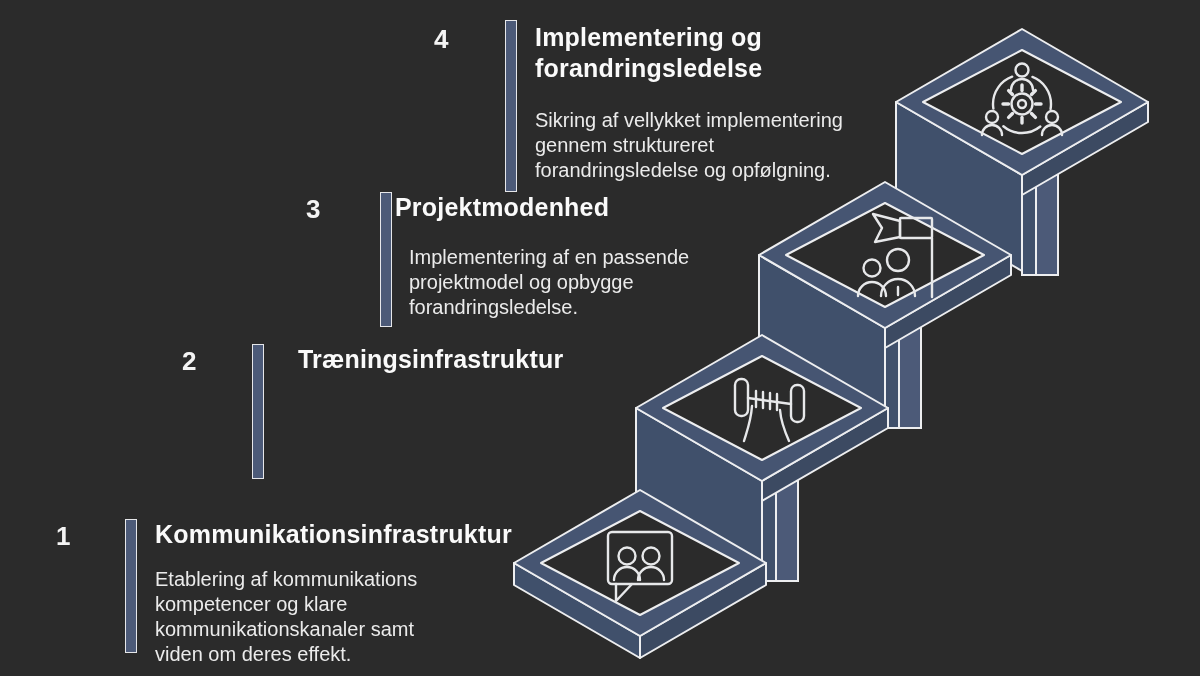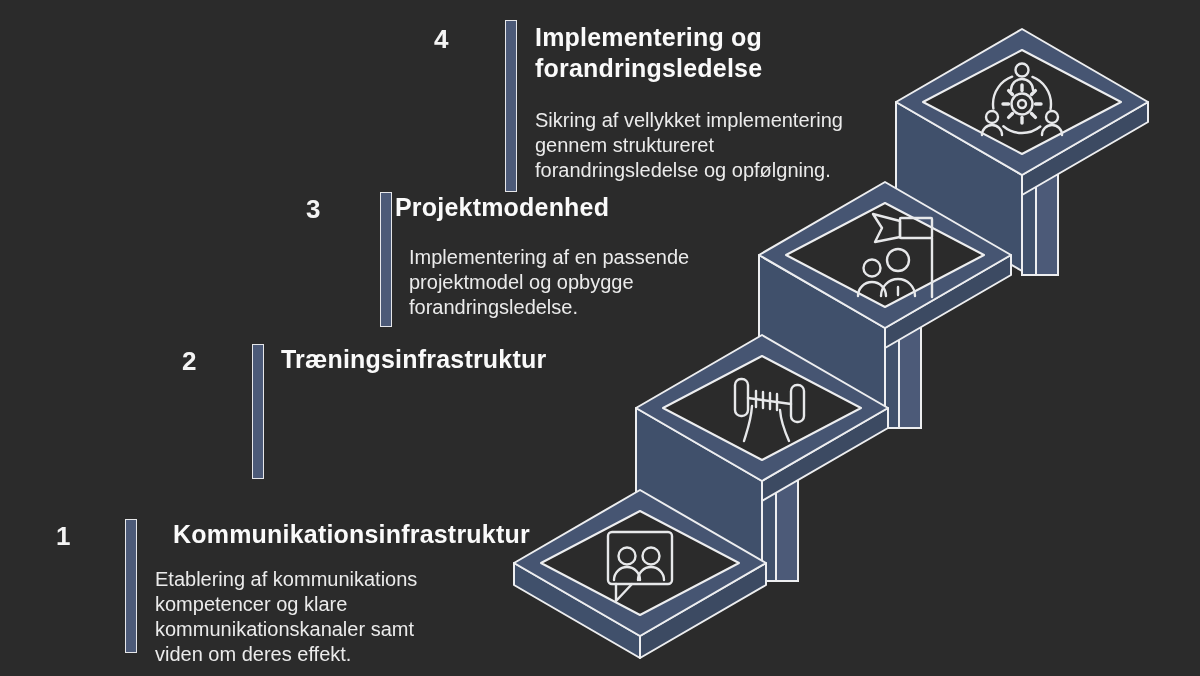--- a/index.html
+++ b/index.html
@@ -145,23 +145,23 @@
 
   <div class="step-num" style="left:306px;top:194px;">3</div>
   <div class="bar" style="left:380px;top:192px;height:135px;"></div>
   <div class="step-title" style="left:395px;top:192px;">Projektmodenhed</div>
   <div class="step-desc" style="left:409px;top:245px;">Implementering af en passende
 projektmodel og opbygge
 forandringsledelse.</div>
 
   <div class="step-num" style="left:182px;top:346px;">2</div>
   <div class="bar" style="left:252px;top:344px;height:135px;"></div>
-  <div class="step-title" style="left:281px;top:344px;">Træningsinfrastruktur</div>
+  <div class="step-title" style="left:298px;top:344px;">Træningsinfrastruktur</div>
 
   <div class="step-num" style="left:56px;top:521px;">1</div>
   <div class="bar" style="left:125px;top:519px;height:134px;"></div>
-  <div class="step-title" style="left:155px;top:519px;margin-left:18px;">Kommunikationsinfrastruktur</div>
+  <div class="step-title" style="left:155px;top:519px;">Kommunikationsinfrastruktur</div>
   <div class="step-desc" style="left:155px;top:567px;">Etablering af kommunikations
 kompetencer og klare
 kommunikationskanaler samt
 viden om deres effekt.</div>
 
 </div>
 
 </body></html>

